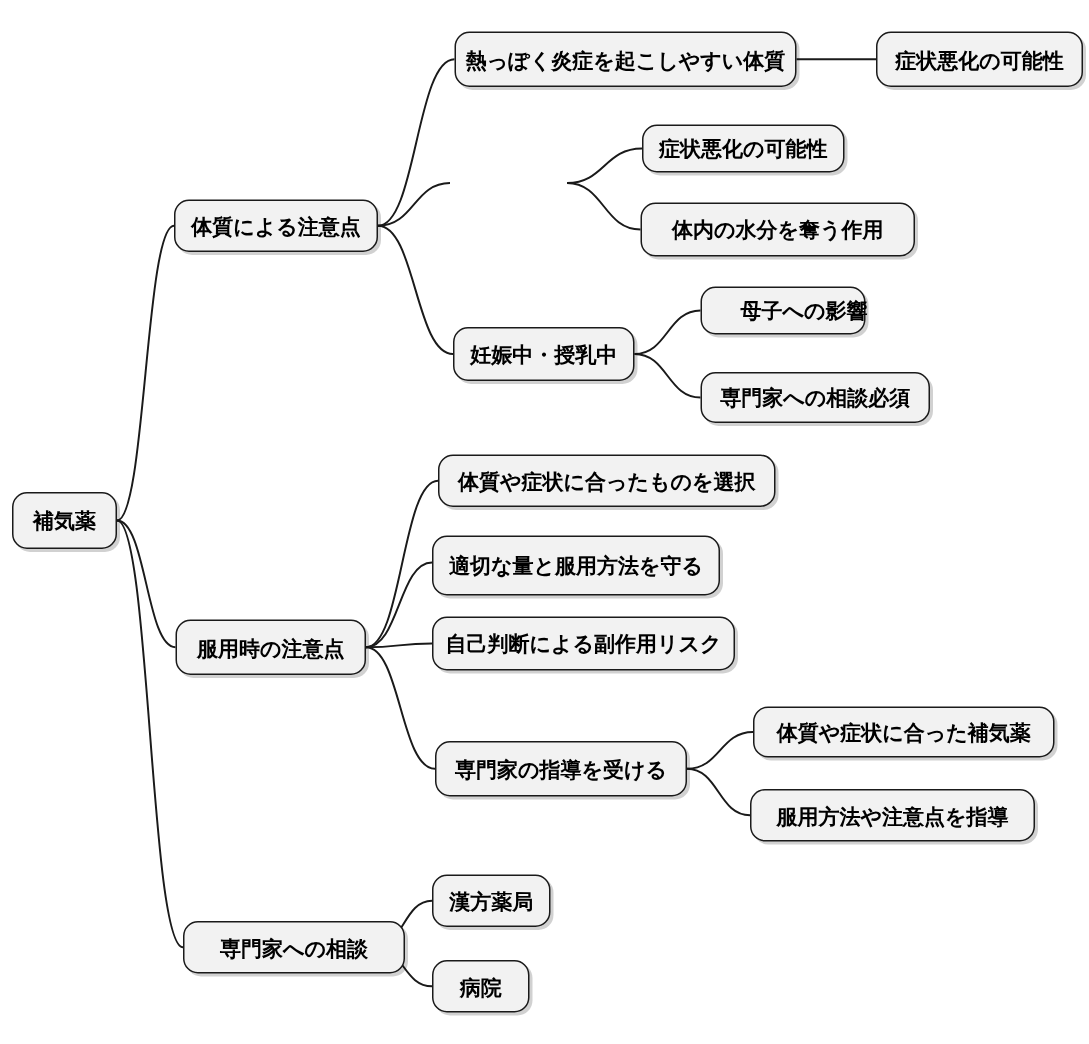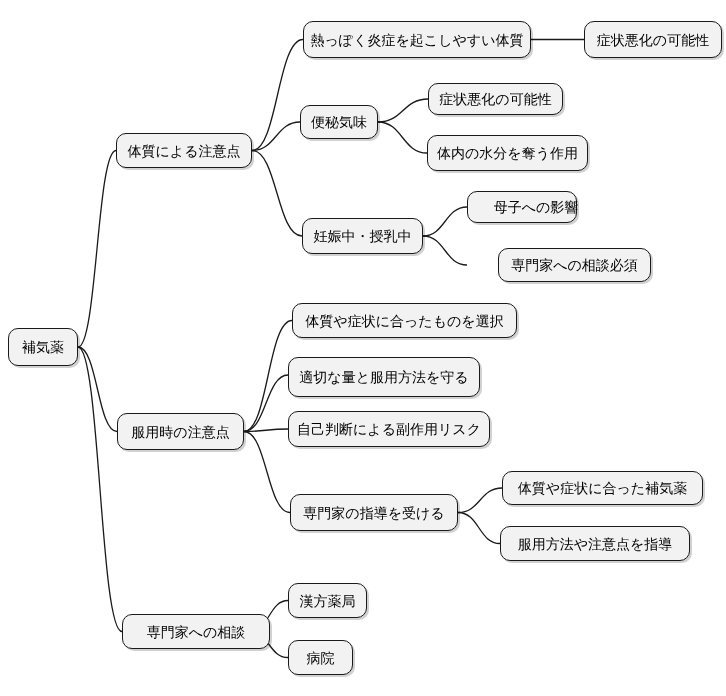--- a/index.html
+++ b/index.html
@@ -34,20 +34,21 @@
     align-items: center;
     justify-content: center;
     background: var(--node-fill, #f2f2f2);
     border: 1.5px solid var(--node-border, #1a1a1a);
     border-radius: 10px;
     box-shadow: 2px 2px 0 rgba(0,0,0,0.18);
     font-size: 14px;
     line-height: 1;
     color: var(--text-color, #000000);
     white-space: nowrap;
+    font-weight: bold;
   }
 </style>
 </head>
 <body>
 
 <div class="stage">
   <svg class="edge-layer" viewBox="0 0 726 696" xmlns="http://www.w3.org/2000/svg">
       <path d="M 78 347 C 97 347, 97 150.5, 116 150.5"></path>
       <path d="M 252 150.5 C 277.5 150.5, 277.5 39.5, 303 39.5"></path>
       <path d="M 531 39.5 C 557.5 39.5, 557.5 39.5, 584 39.5"></path>
@@ -65,26 +66,25 @@
       <path d="M 458 512.5 C 480 512.5, 480 488, 502 488"></path>
       <path d="M 458 512.5 C 479 512.5, 479 543.5, 500 543.5"></path>
       <path d="M 78 347 C 100 347, 100 631.5, 122 631.5"></path>
       <path d="M 250 631.5 C 269 631.5, 269 600.5, 288 600.5"></path>
       <path d="M 250 631.5 C 269 631.5, 269 657.5, 288 657.5"></path>
     </svg>
 <div class="node" style="left: 116px; top: 133px; width: 136px; height: 35px;">体質による注意点</div>
     <div class="node" style="left: 8px; top: 328px; width: 70px; height: 38px;">補気薬</div>
     <div class="node" style="left: 303px; top: 21px; width: 228px; height: 37px;">熱っぽく炎症を起こしやすい体質</div>
     <div class="node" style="left: 584px; top: 21px; width: 138px; height: 37px;">症状悪化の可能性</div>
-    <div class="node" style="left: 300px; top: 105px; width: 78px; height: 34px;">便秘気味</div>
     <div class="node" style="left: 428px; top: 83px; width: 135px; height: 32px;">症状悪化の可能性</div>
-    <div class="node" style="left: 427px; top: 135px; width: 161px; height: 36px;">体内の水分を奪う作用</div>
+    <div class="node" style="left: 427px; top: 135px; width: 183px; height: 36px;">体内の水分を奪う作用</div>
     <div class="node" style="left: 302px; top: 218px; width: 121px; height: 36px;">妊娠中・授乳中</div>
     <div class="node" style="left: 467px; top: 191px; width: 110px; height: 32px; padding-left: 28px;">母子への影響</div>
-    <div class="node" style="left: 467px; top: 248px; width: 153px; height: 34px; margin-left: 31px;">専門家への相談必須</div>
+    <div class="node" style="left: 467px; top: 248px; width: 153px; height: 34px;">専門家への相談必須</div>
     <div class="node" style="left: 117px; top: 413px; width: 127px; height: 37px;">服用時の注意点</div>
     <div class="node" style="left: 292px; top: 303px; width: 225px; height: 35px;">体質や症状に合ったものを選択</div>
     <div class="node" style="left: 288px; top: 357px; width: 192px; height: 40px;">適切な量と服用方法を守る</div>
     <div class="node" style="left: 288px; top: 411px; width: 202px; height: 36px;">自己判断による副作用リスク</div>
     <div class="node" style="left: 290px; top: 494px; width: 168px; height: 37px;">専門家の指導を受ける</div>
     <div class="node" style="left: 502px; top: 471px; width: 201px; height: 34px;">体質や症状に合った補気薬</div>
     <div class="node" style="left: 500px; top: 526px; width: 190px; height: 35px;">服用方法や注意点を指導</div>
     <div class="node" style="left: 122px; top: 614px; width: 148px; height: 35px;">専門家への相談</div>
     <div class="node" style="left: 288px; top: 583px; width: 79px; height: 35px;">漢方薬局</div>
     <div class="node" style="left: 288px; top: 640px; width: 65px; height: 35px;">病院</div>

